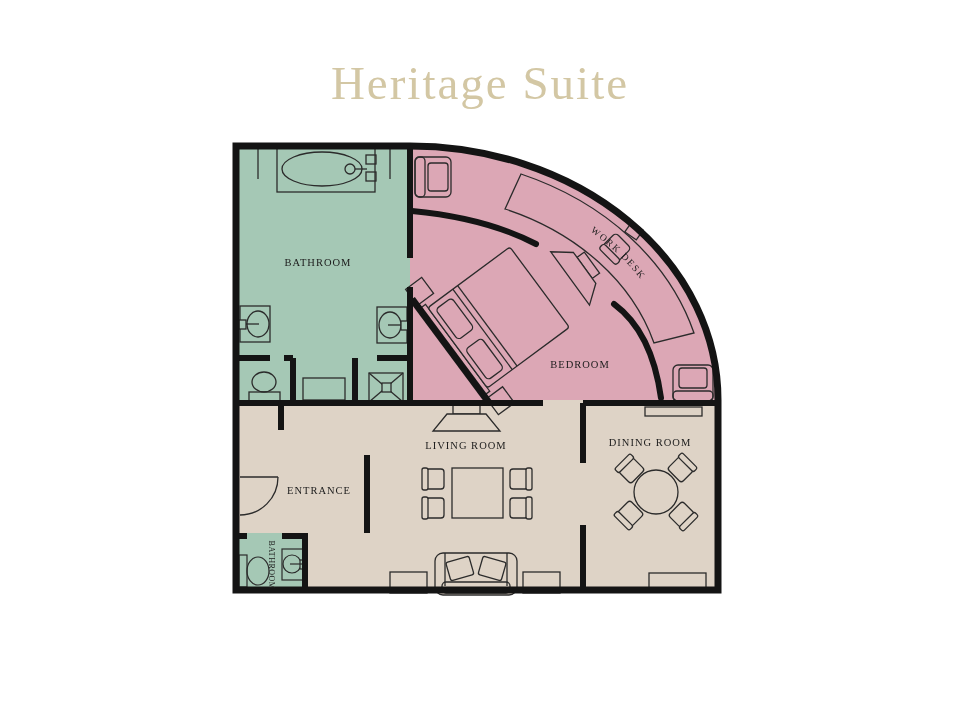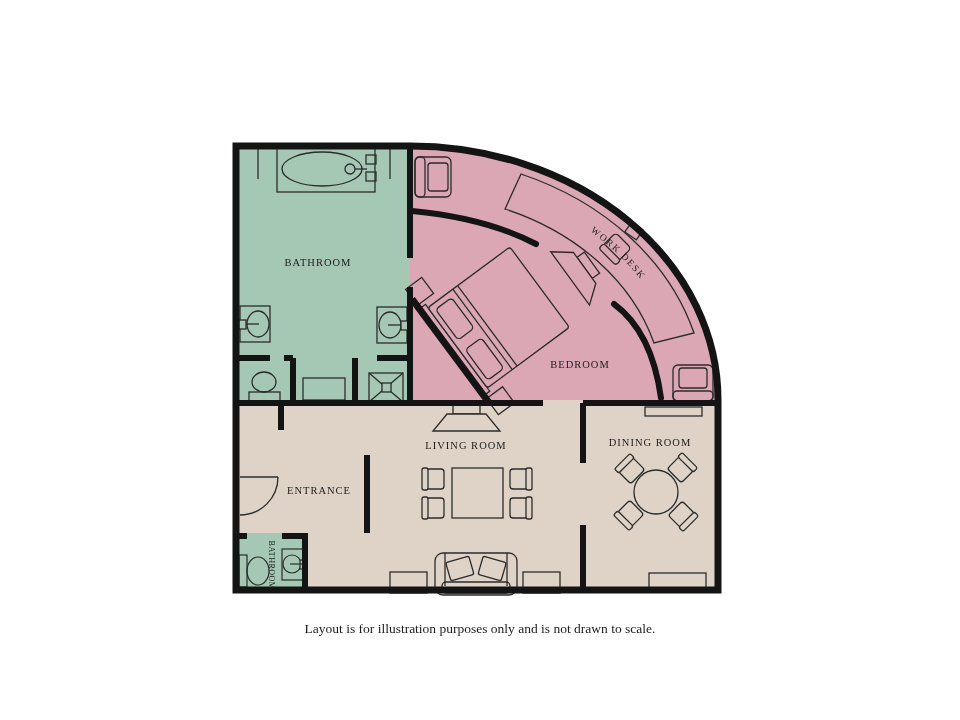--- a/index.html
+++ b/index.html
@@ -13,20 +13,21 @@
   text{font-family:"Liberation Serif", serif;}
   .room-label{font-size:10.5px;letter-spacing:1px;font-weight:400;}
   .room-label-small{font-size:8px;letter-spacing:0.5px;font-weight:400;}
   .desk-label{font-size:9.5px;letter-spacing:1.6px;font-weight:400;}
 </style>
 </head>
 <body>
 
 <div class="stage">
 
+  <div class="title">Heritage Suite</div>
 
   <svg width="960" height="720" viewBox="0 0 960 720">
     <defs>
       <path id="desk-text-path" d="M 547 206 A 274 224 0 0 1 667 323"></path>
     </defs>
 
     <g>
       <rect x="236" y="146" width="174" height="257" fill="#a5c8b5"></rect>
       <path d="M 410 146 A 308 254 0 0 1 718 400 L 410 400 Z" fill="#dca7b5"></path>
       <rect x="236" y="400" width="482" height="190" fill="#ded3c6"></rect>
@@ -215,15 +216,14 @@
       <text x="466" y="449" text-anchor="middle" class="room-label">LIVING ROOM</text>
       <text x="650" y="446" text-anchor="middle" class="room-label">DINING ROOM</text>
       <text x="319" y="494" text-anchor="middle" class="room-label">ENTRANCE</text>
       <text text-anchor="middle" class="room-label-small" transform="translate(269,565) rotate(90)">BATHROOM</text>
       <text text-anchor="middle" class="desk-label">
         <textPath href="#desk-text-path" startOffset="50%">WORK DESK</textPath>
       </text>
     </g>
   </svg>
 
-  <div class="caption">Layout is for illustration purposes only and is not drawn to scale.</div>
 
 </div>
 
 </body></html>

